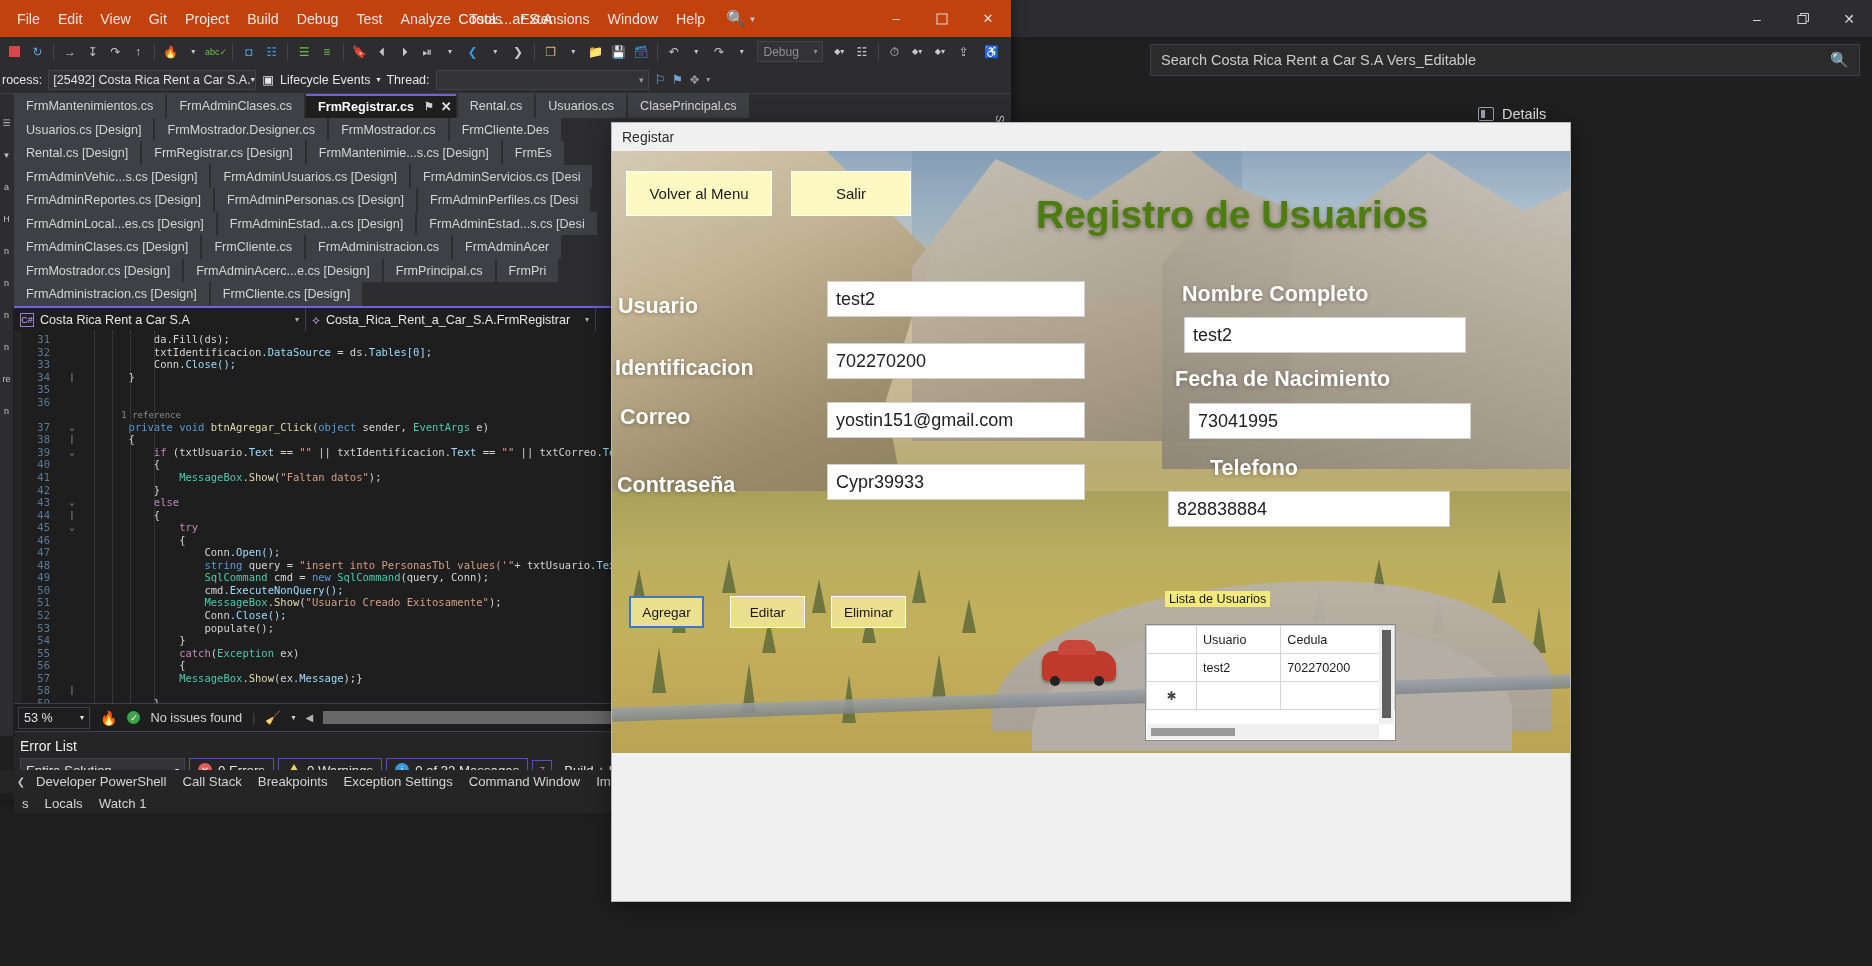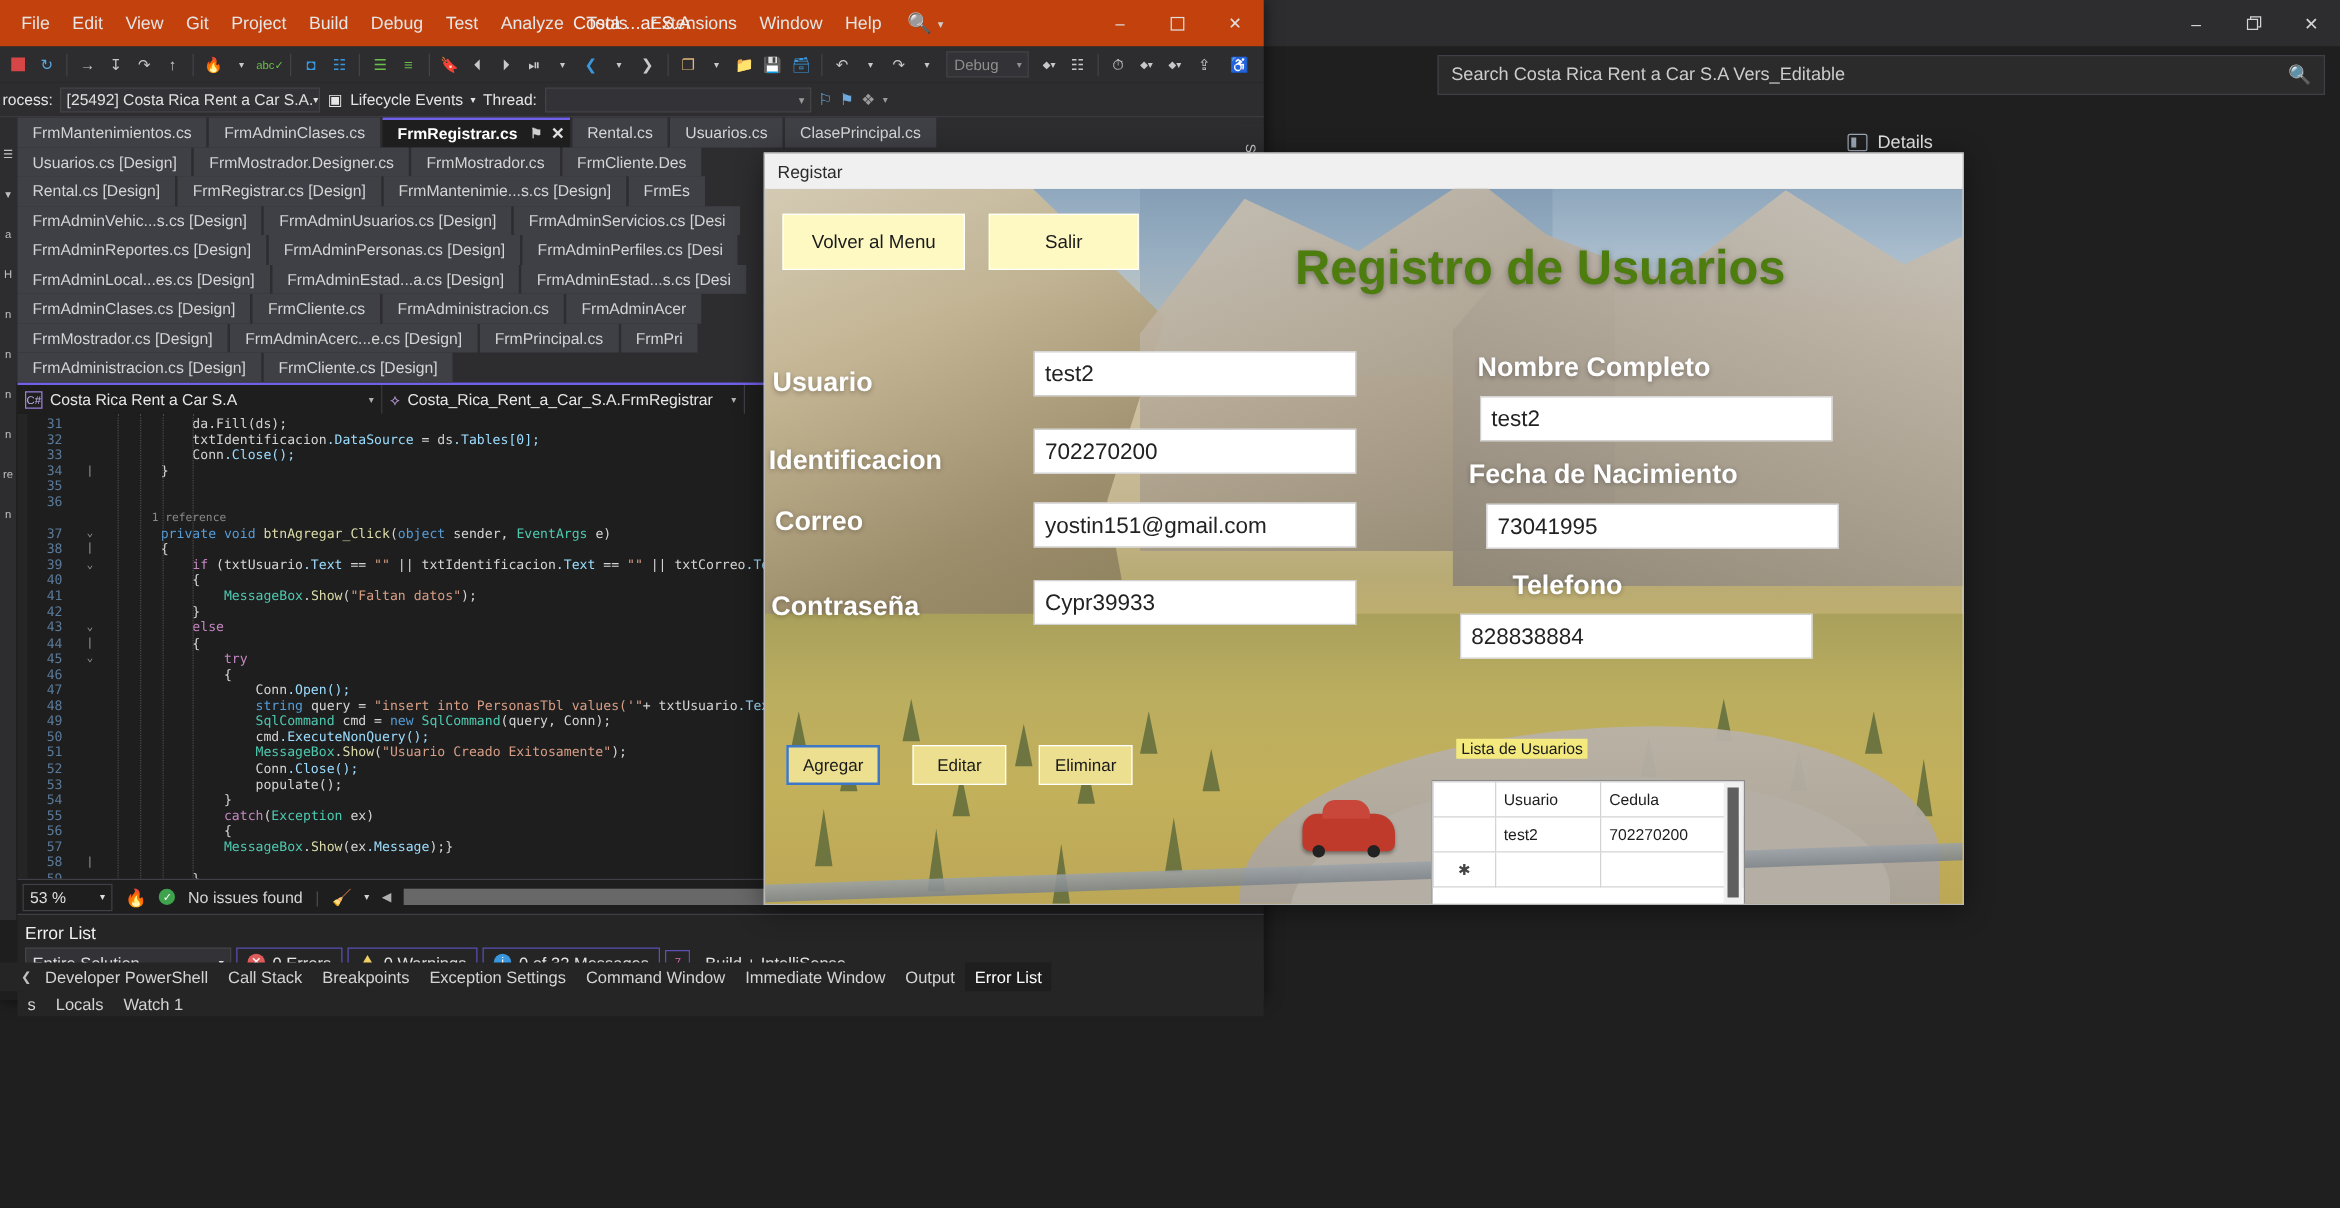--- a/index.html
+++ b/index.html
@@ -284,21 +284,21 @@
     color: #c0c0c0; font-size: 10px;
   }
   .bottom-tabs2 {
     position: absolute; left: 14px; top: 793px; width: 997px; height: 20px;
     display: flex; align-items: center; background: #252526;
   }
   .bt2 { padding: 0 8px; color: #d4d4d4; font-size: 13.2px; }
 
   
   .wf {
-    position: absolute; left: 611px; top: 122px; width: 960px; height: 602px;
+    position: absolute; left: 611px; top: 122px; width: 960px; height: 780px;
     background: #f0f0f0; border: 1px solid #b8b8b8;
     box-shadow: 0 4px 22px rgba(0,0,0,.45);
     overflow: hidden;
   }
   .wf-title {
     height: 28px; background: #f0f0f0; display: flex; align-items: center;
     padding-left: 10px; color: #2b2b2b; font-size: 14px;
   }
   .wf-body {
     position: absolute; left: 0; top: 28px; width: 960px; height: 602px;

